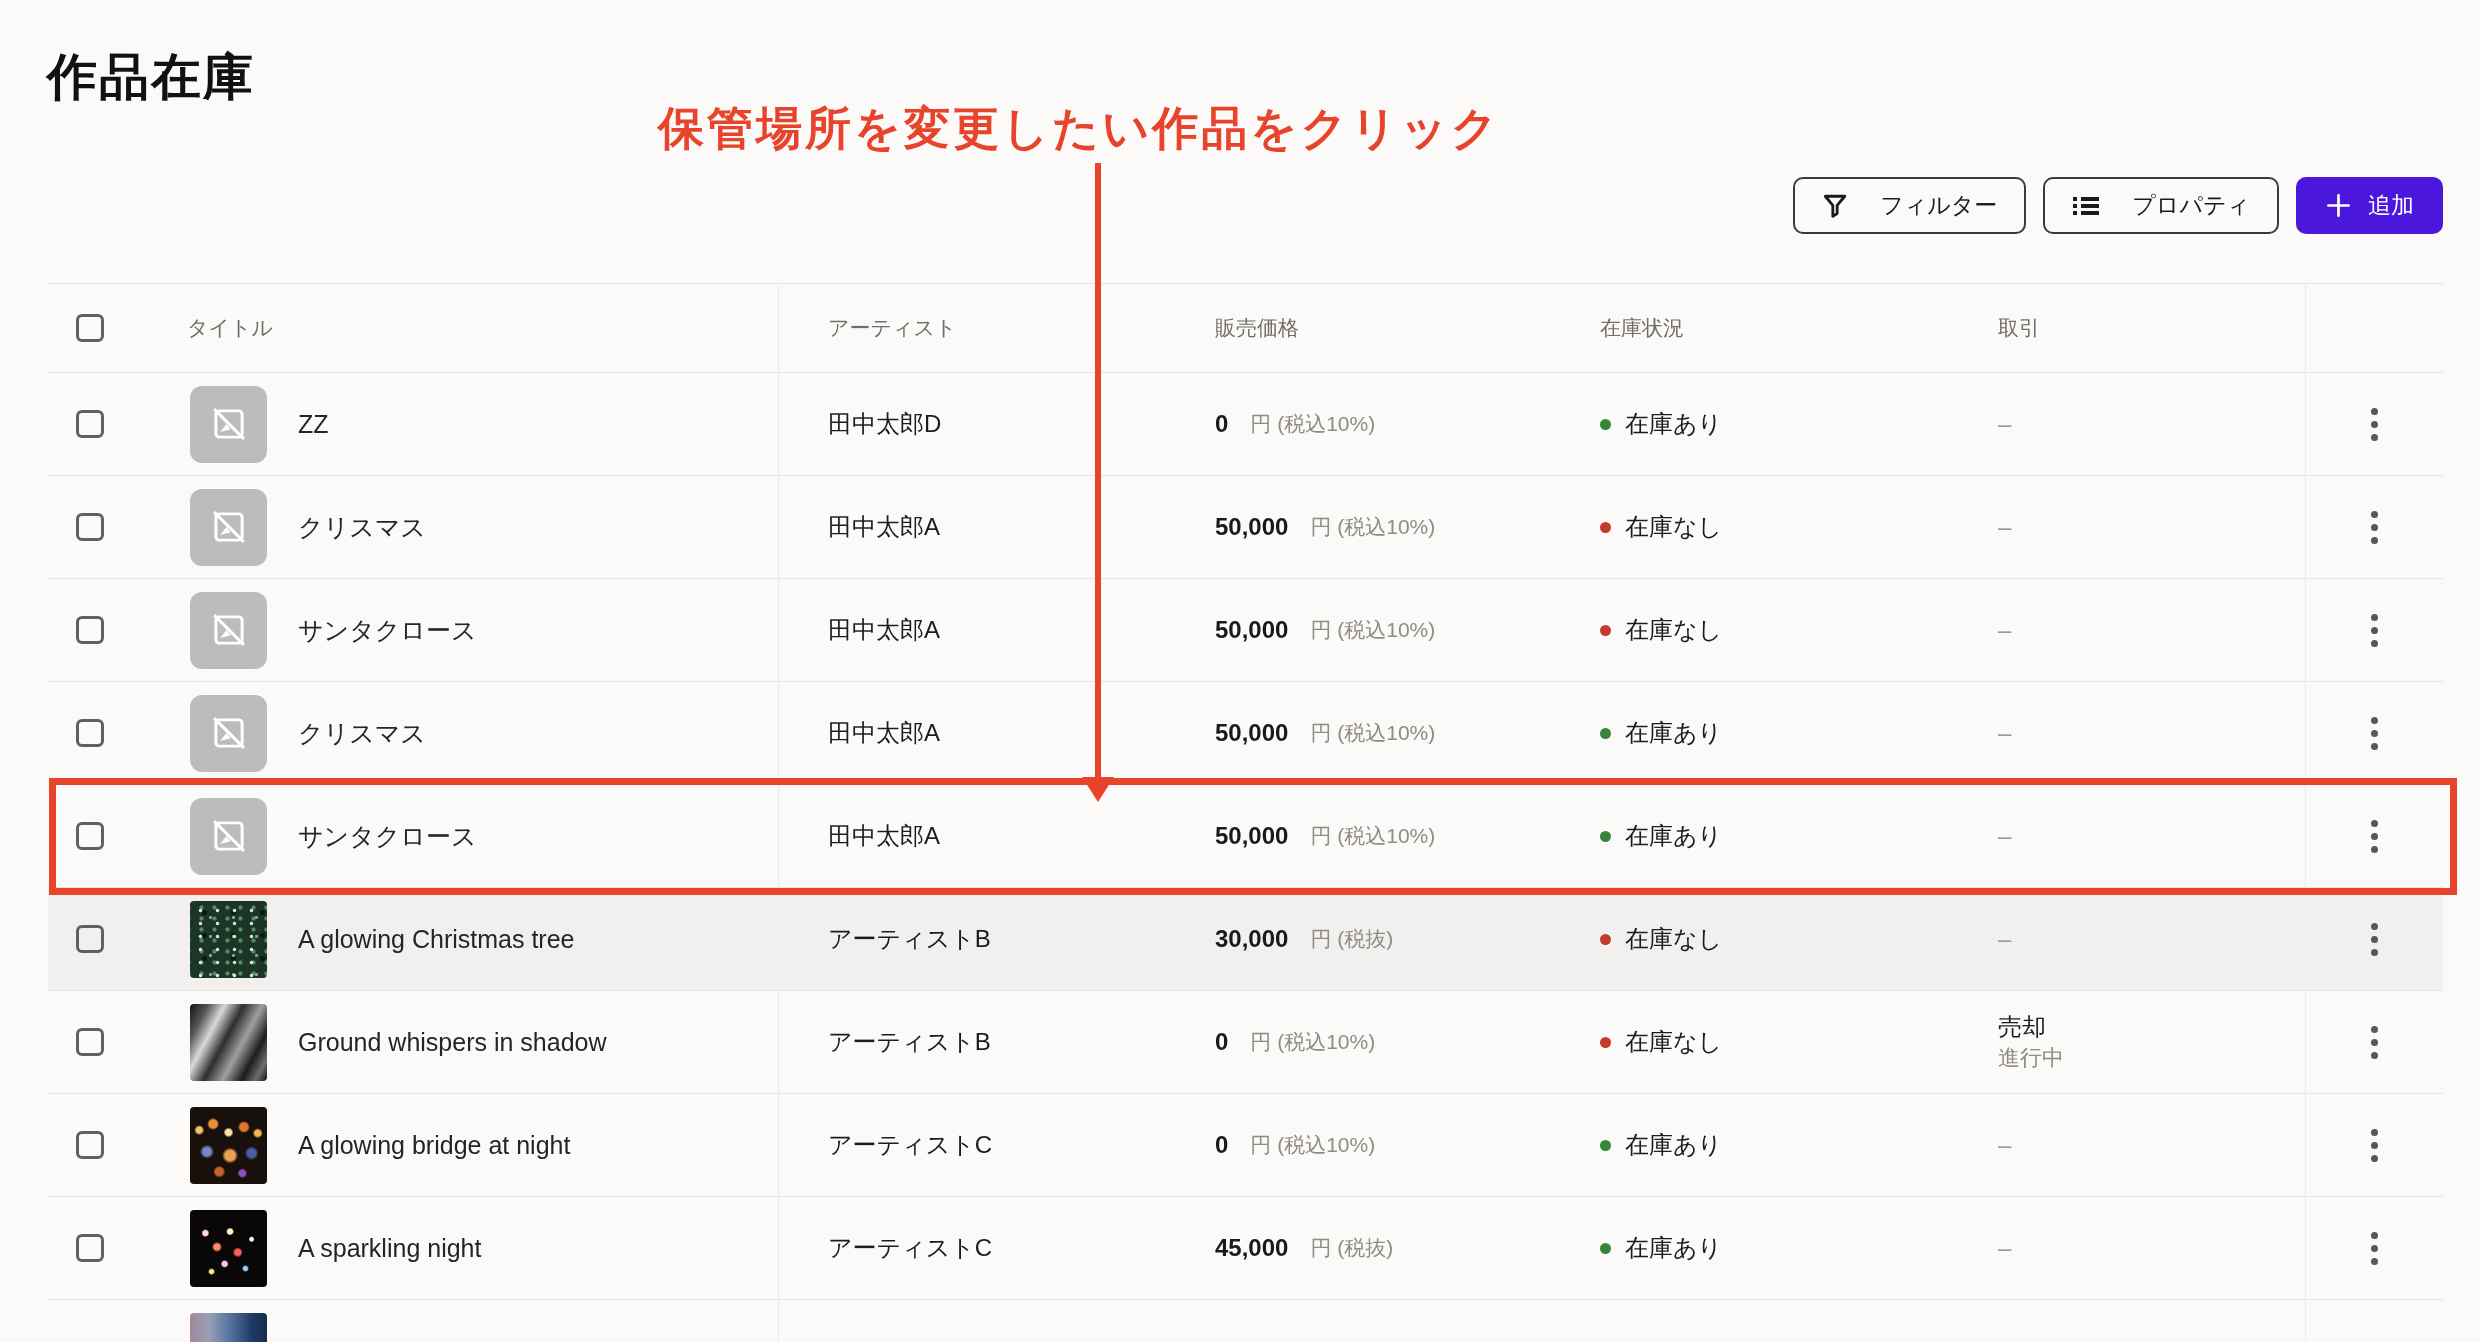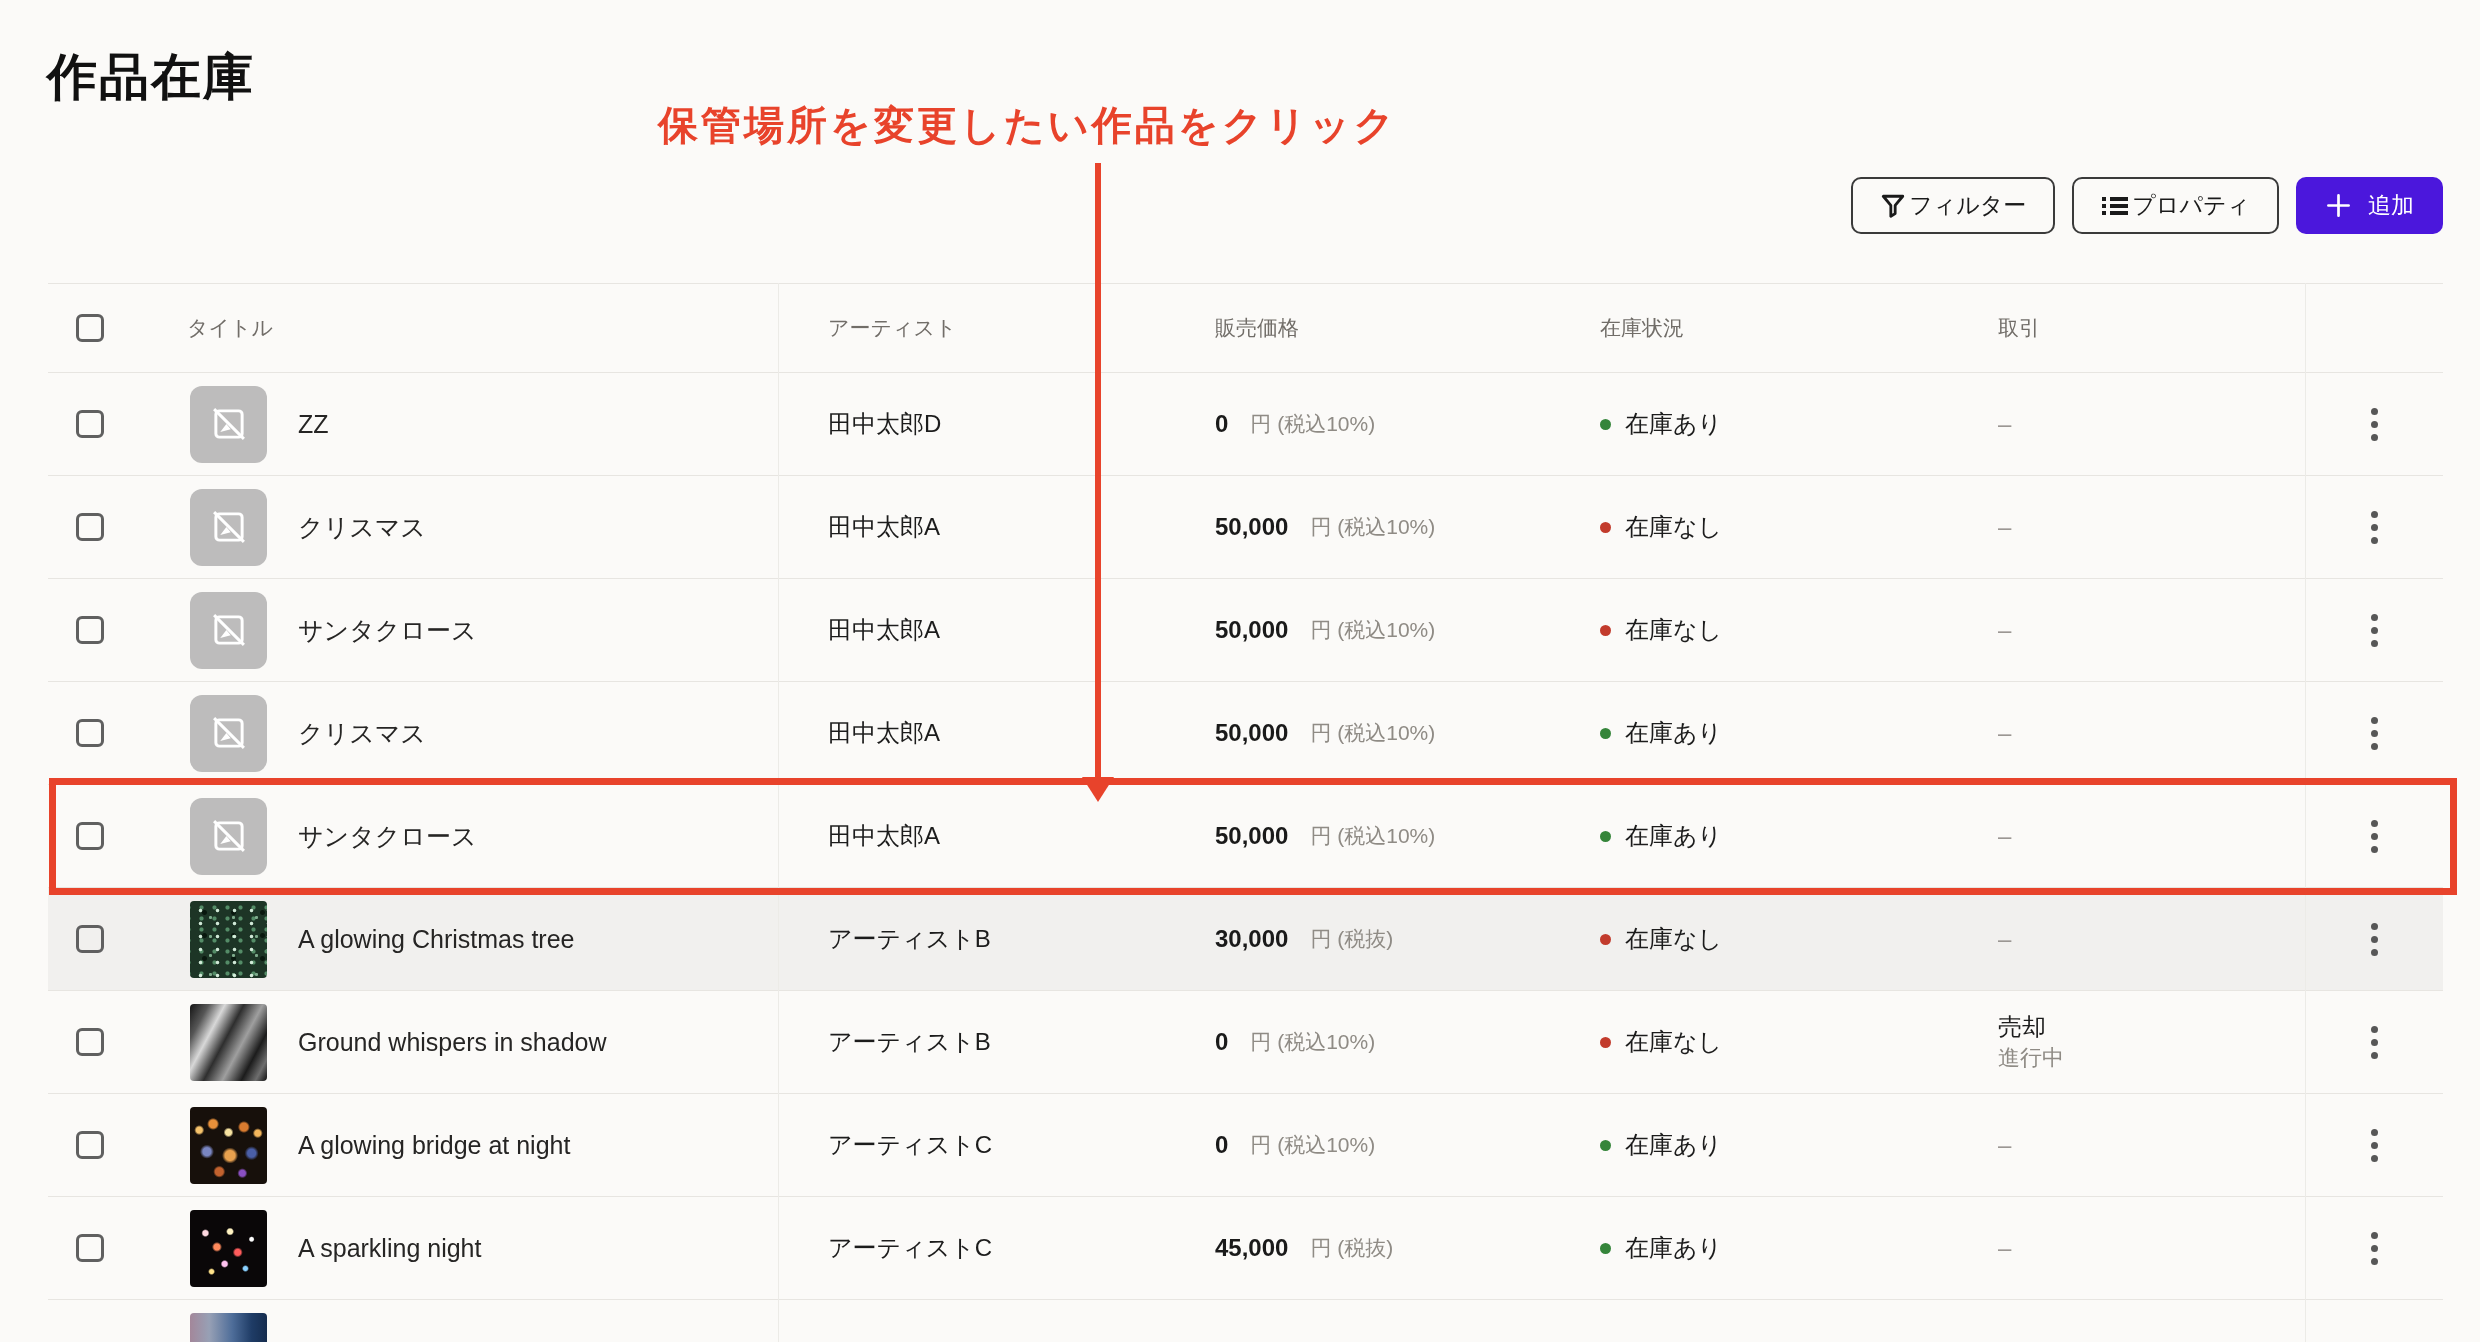--- a/index.html
+++ b/index.html
@@ -21,21 +21,21 @@
     background:#fbfaf8;color:var(--ink);
     font-family:"Liberation Sans","DejaVu Sans",sans-serif;
   }
   .page-title{
     position:absolute;left:47px;top:44px;
     font-size:50px;font-weight:800;letter-spacing:2px;color:#111;
   }
   
   .annotation-text{
     position:absolute;left:658px;top:98px;
-    font-size:40px;font-weight:700;letter-spacing:3px;color:var(--red);
+    font-size:46px;font-weight:700;letter-spacing:3px;color:var(--red);
     white-space:nowrap;z-index:8;
   }
   .arrow-line{
     position:absolute;left:1095px;top:163px;width:6px;height:617px;
     background:var(--red);z-index:8;
   }
   .arrow-head{
     position:absolute;left:1082px;top:777px;width:0;height:0;z-index:8;
     border-left:16px solid transparent;border-right:16px solid transparent;
     border-top:25px solid var(--red);
@@ -43,21 +43,21 @@
   .highlight-box{
     position:absolute;left:49px;top:778px;width:2408px;height:117px;
     border:7px solid var(--red);z-index:7;pointer-events:none;
   }
   
   .toolbar{
     position:absolute;top:177px;right:37px;height:57px;
     display:flex;gap:17px;align-items:center;z-index:2;
   }
   .btn{
-    display:flex;align-items:center;gap:3px;height:57px;padding:0 27px;
+    display:flex;align-items:center;gap:32px;height:57px;padding:0 27px;
     border:2px solid #3a3a3a;border-radius:10px;background:transparent;
     font-size:23px;color:#1a1a1a;font-family:inherit;cursor:pointer;
   }
   .btn svg{display:block;}
   .btn-add{
     background:var(--purple);border:none;color:#fff;padding:12px 29px;gap:16px;
     font-size:23px;
   }
   
   .table{position:absolute;left:48px;top:283px;width:2395px;z-index:1;}

